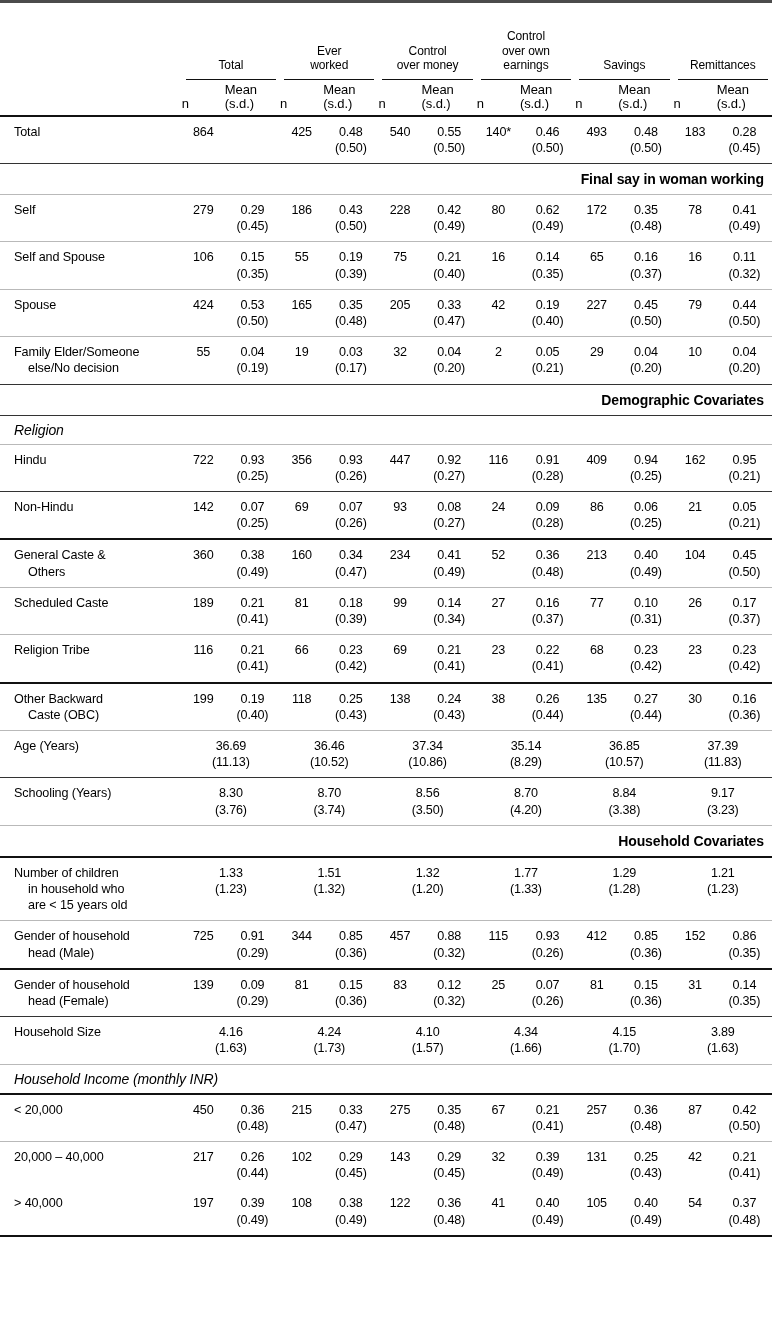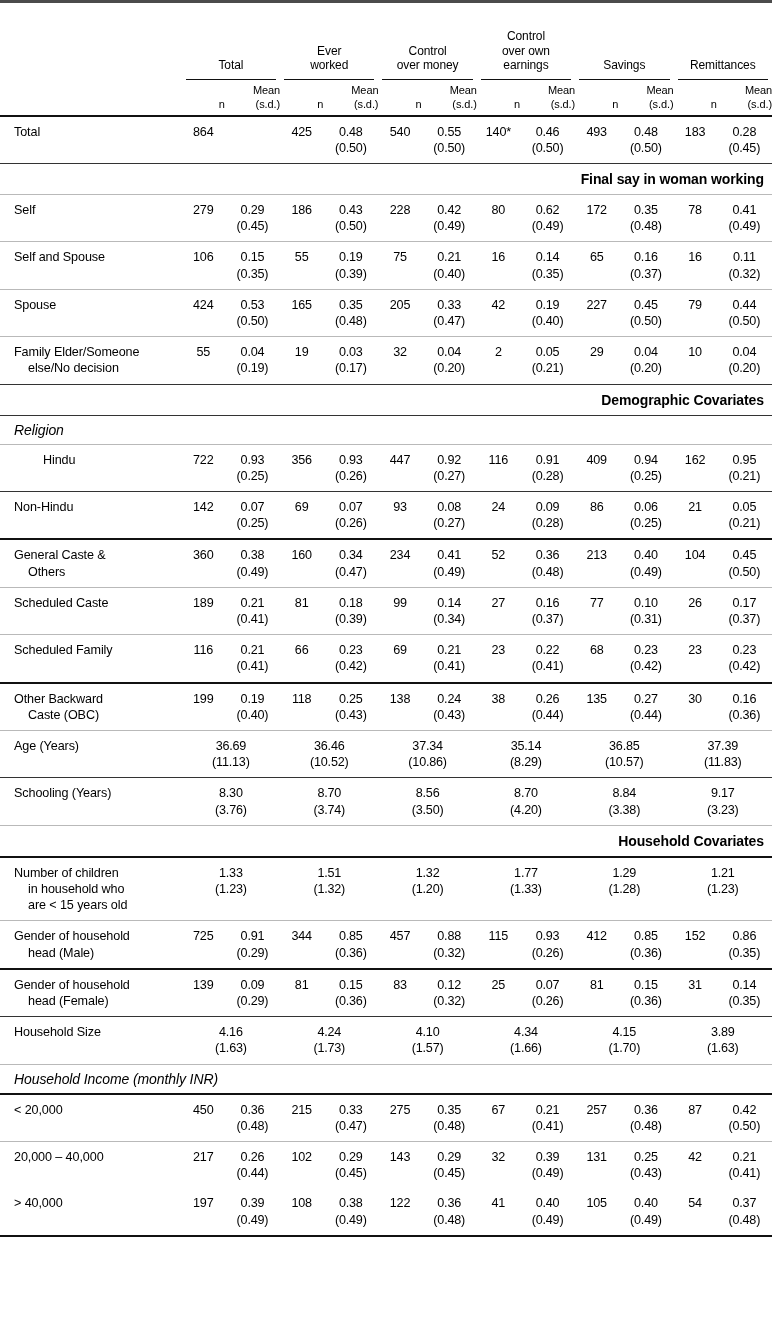--- a/index.html
+++ b/index.html
@@ -65,24 +65,24 @@
     padding: 0;
     height: 7px;
   }
   .grp-underline td.ul span {
     display: block;
     height: 0;
     border-top: 1.5px solid #111111;
     margin: 3px 4px 0 4px;
   }
   .sub-head td {
-    text-align: right;
+    text-align: left;
     vertical-align: bottom;
     padding: 1px 0 4px 0;
-    font-size: 11px;
+    font-size: 13px;
     line-height: 14px;
     letter-spacing: -0.1px;
   }
   .sub-head td.sub-n { padding-bottom: 4px; }
   .sub-head .mean-l1 { display: block; }
   .sub-head .mean-l2 { display: block; }
 
   
   td.label {
     text-align: left;
@@ -406,21 +406,21 @@
           </td>
         </tr>
         <tr class="rule-med">
           <td colspan="13" class="section-bold">Demographic Covariates</td>
         </tr>
         <tr class="rule-med">
           <td colspan="13" class="section-italic">Religion</td>
         </tr>
         <tr class="rule-thin">
           <td class="label">
-            <span style="display: block; margin-left: 29px;">Hindu</span>
+            <span style="display: block;">Hindu</span>
           </td>
           <td class="num-n">722</td>
           <td class="num-mean">
             <span class="m">0.93</span>
             <span class="sd">(0.25)</span>
           </td>
           <td class="num-n">356</td>
           <td class="num-mean">
             <span class="m">0.93</span>
             <span class="sd">(0.26)</span>
@@ -547,21 +547,21 @@
             <span class="sd">(0.31)</span>
           </td>
           <td class="num-n">26</td>
           <td class="num-mean">
             <span class="m">0.17</span>
             <span class="sd">(0.37)</span>
           </td>
         </tr>
         <tr class="rule-thin">
           <td class="label">
-            <span style="display: block;">Scheduled Family</span>
+            <span style="display: block;">Religion Tribe</span>
           </td>
           <td class="num-n">116</td>
           <td class="num-mean">
             <span class="m">0.21</span>
             <span class="sd">(0.41)</span>
           </td>
           <td class="num-n">66</td>
           <td class="num-mean">
             <span class="m">0.23</span>
             <span class="sd">(0.42)</span>

